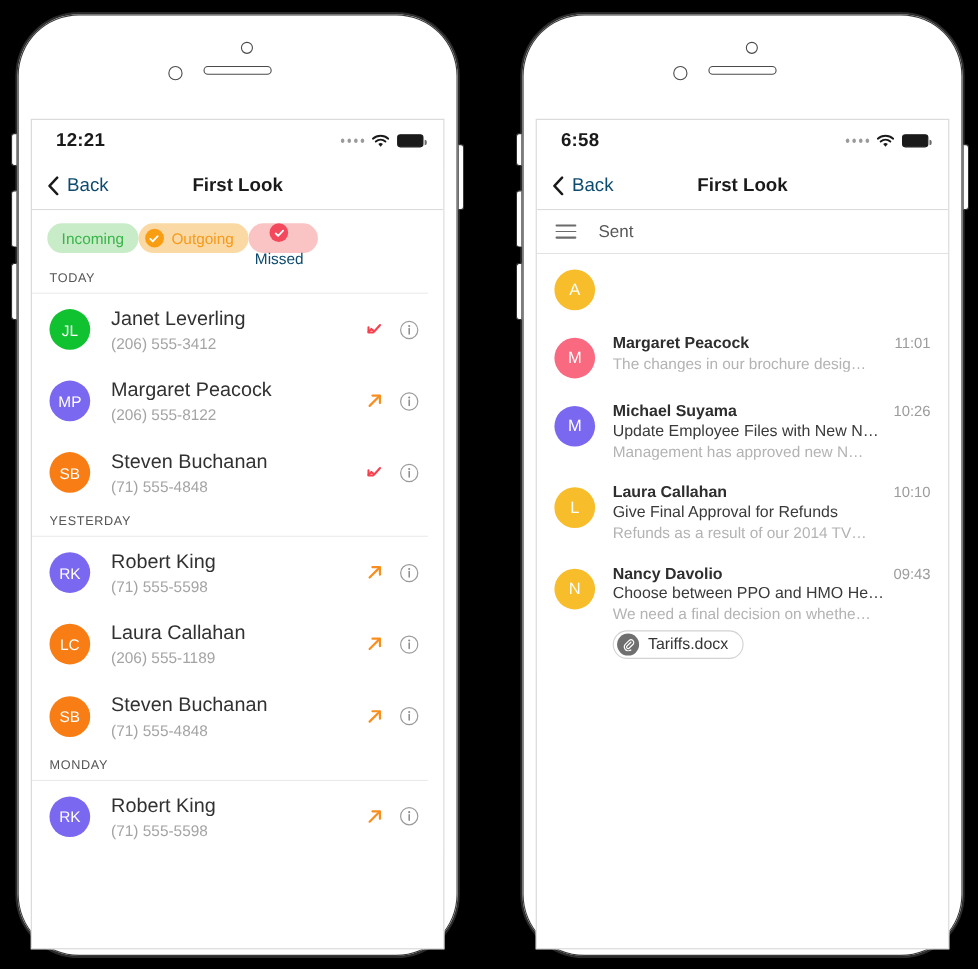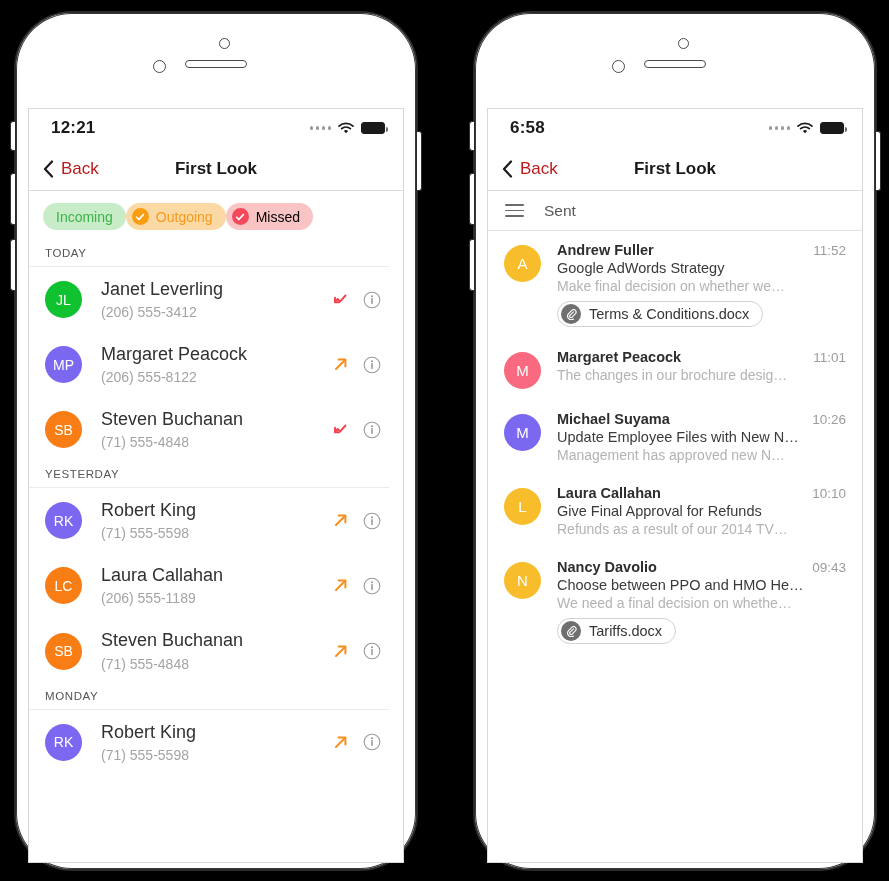--- a/index.html
+++ b/index.html
@@ -125,21 +125,21 @@
     display: flex; align-items: center;
     position: relative;
     border-bottom: 1px solid #dcdcdc;
     background: #fff;
   }
   .back-btn {
     display: flex; align-items: center; gap: 7px;
     padding-left: 14px; cursor: pointer;
   }
   .chev { width: 11px; height: 18px; display: block; }
-  .back-label { font-size: 17px; color: #b91c1c; }
+  .back-label { font-size: 17px; color: #0c4a6e; }
   .nav-title {
     position: absolute; left: 0; right: 0;
     text-align: center;
     font-size: 17px; font-weight: bold; color: #1a1a1a;
     pointer-events: none;
   }
 
   
   .chips {
     display: flex; gap: 0;
@@ -292,21 +292,21 @@
             <span>Incoming</span>
           </div>
           <div class="chip has-check" style="background: rgb(251, 217, 164); color: rgb(245, 154, 27);">
             <span class="check" style="background: rgb(249, 157, 19);">
               <svg viewBox="0 0 12 12" style="width: 10px; height: 10px; display: block;">
                 <path d="M2 6.3 4.6 9 10 3.2" stroke="#fff" stroke-width="2" fill="none" stroke-linecap="round" stroke-linejoin="round"></path>
               </svg>
             </span>
             <span>Outgoing</span>
           </div>
-          <div class="chip has-check" style="background: rgb(250, 196, 196); color: #000000;">
+          <div class="chip has-check" style="background: rgb(250, 196, 196); color: #0c4a6e; flex-direction: column;">
             <span class="check" style="background: rgb(244, 73, 92);">
               <svg viewBox="0 0 12 12" style="width: 10px; height: 10px; display: block;">
                 <path d="M2 6.3 4.6 9 10 3.2" stroke="#fff" stroke-width="2" fill="none" stroke-linecap="round" stroke-linejoin="round"></path>
               </svg>
             </span>
             <span>Missed</span>
           </div>
         </div>
 
       <div class="calllist" id="calllist">
@@ -512,31 +512,20 @@
             <i></i>
             <i></i>
             <i></i>
           </span>
         <span class="folder-name">Sent</span>
       </div>
 
       <div class="maillist" id="maillist">
           <div class="mail-row">
             <div class="m-avatar" style="background: rgb(248, 189, 42);">A</div>
-            <div class="m-body"><div class="m-top">
-                <div class="m-from">Andrew Fuller</div>
-                <div class="m-time">11:52</div>
-              </div><div class="m-subject">Google AdWords Strategy</div><div class="m-preview">Make final decision on whether we…</div><div class="attach">
-                <span class="clip-circle">
-                  <svg viewBox="0 0 12 12" style="width: 11px; height: 11px; display: block;">
-                    <path d="M8.2 3.1 4.3 7a1.5 1.5 0 0 0 2.1 2.1l4-4a2.7 2.7 0 0 0-3.8-3.8l-4 4a4 4 0 0 0 5.6 5.6" stroke="#fff" stroke-width="1.2" fill="none" stroke-linecap="round" stroke-linejoin="round"></path>
-                  </svg>
-                </span>
-                <span class="attach-name">Terms &amp; Conditions.docx</span>
-              </div></div>
           </div>
           <div class="mail-row">
             <div class="m-avatar" style="background: rgb(249, 105, 127);">M</div>
             <div class="m-body">
               <div class="m-top">
                 <div class="m-from">Margaret Peacock</div>
                 <div class="m-time">11:01</div>
               </div>
               <div class="m-preview">The changes in our brochure desig…</div>
             </div>

